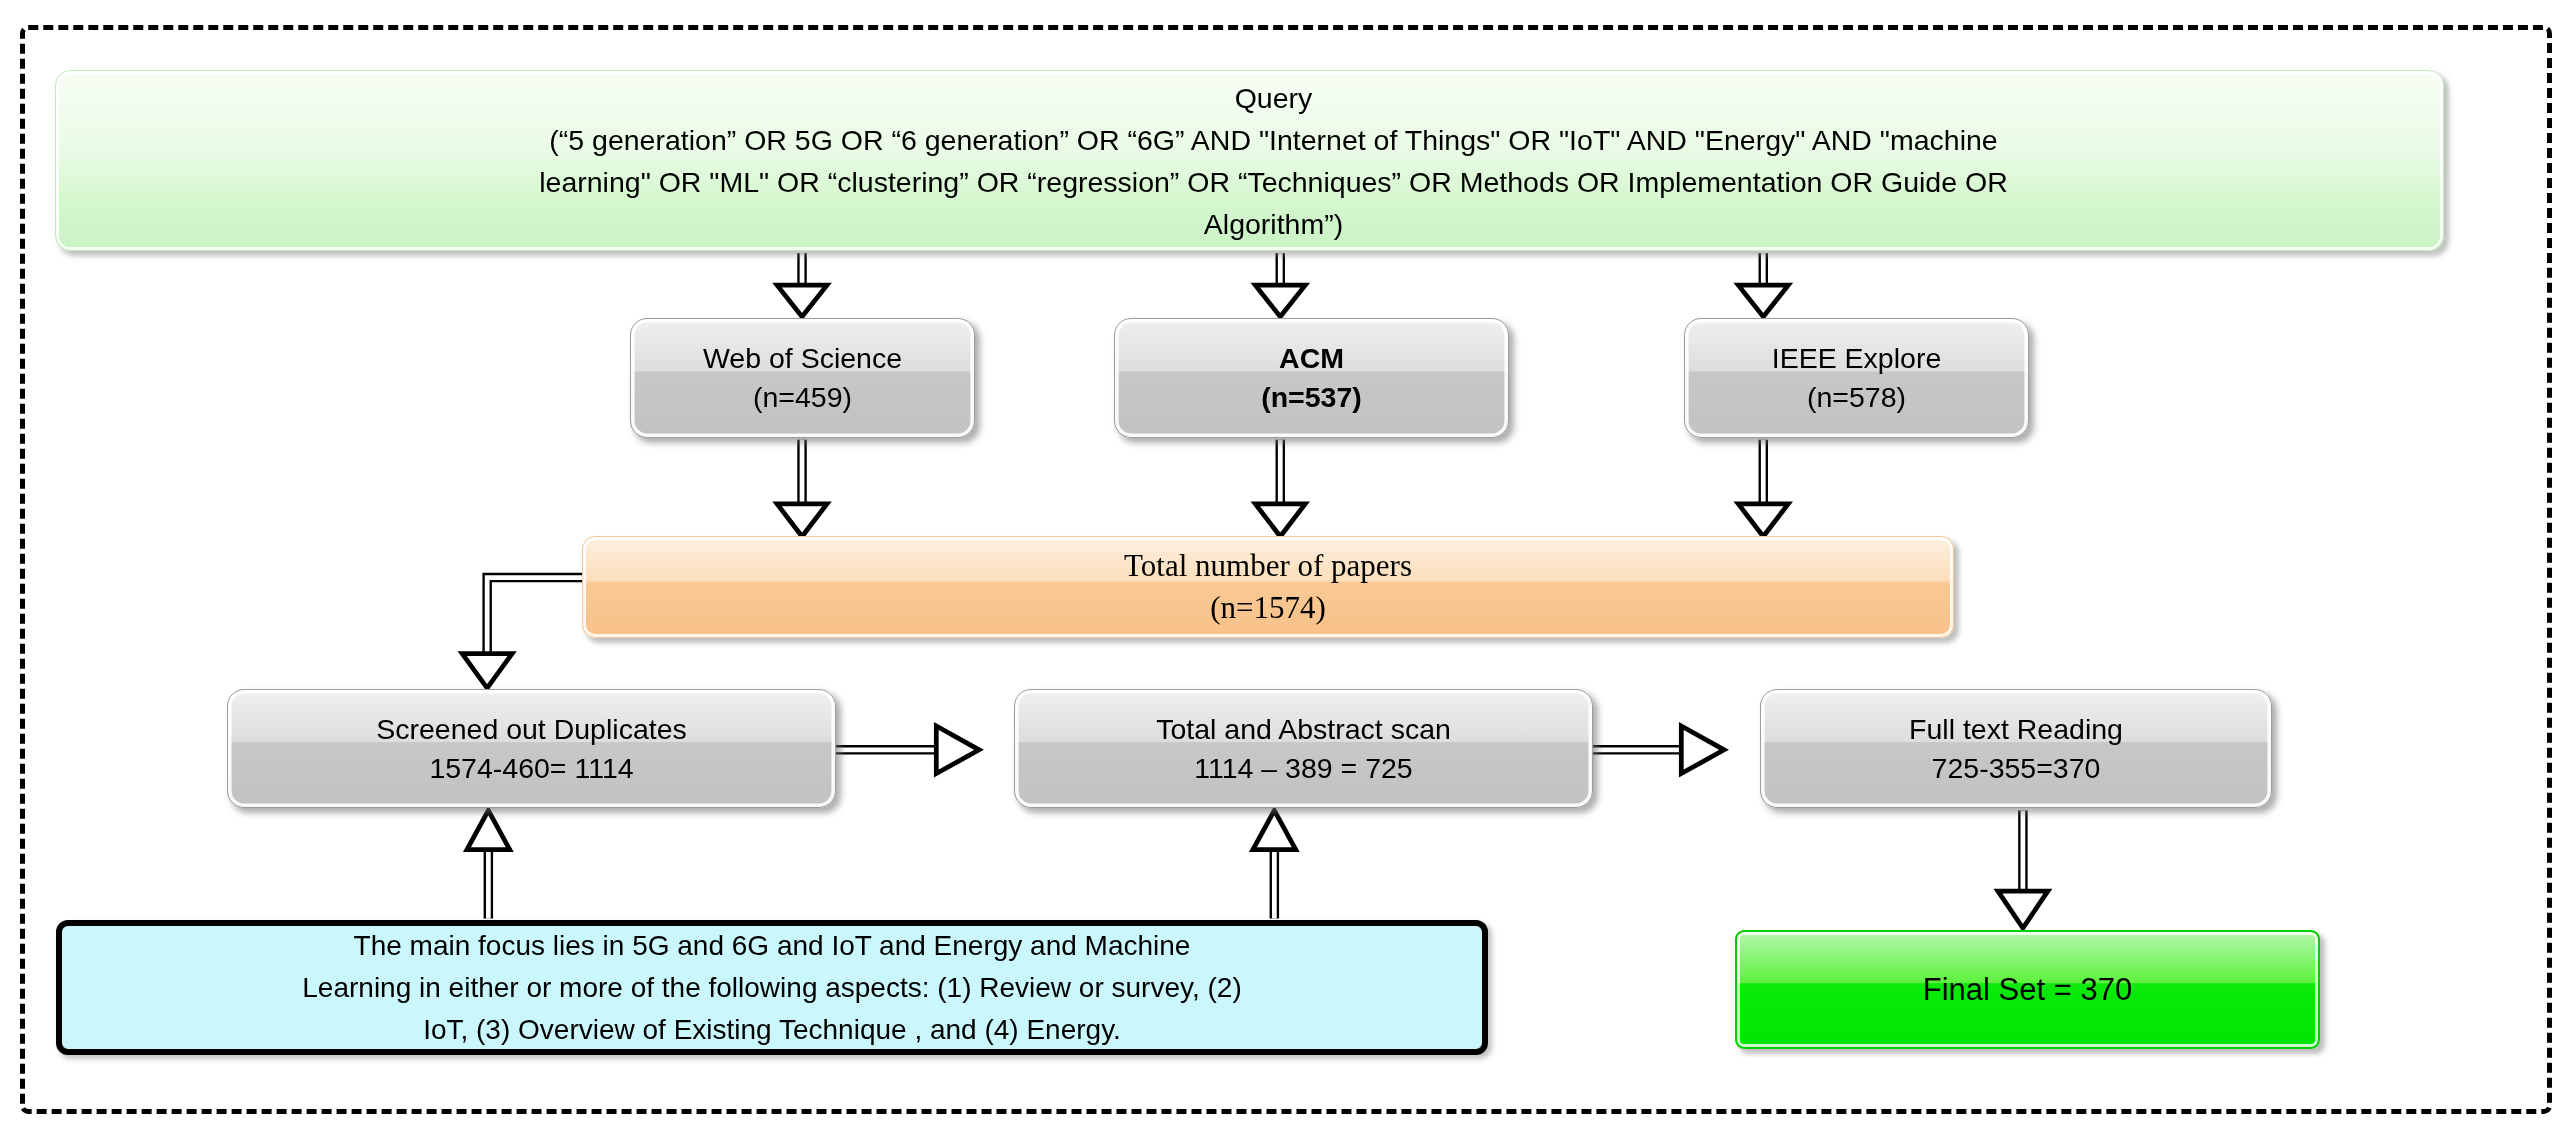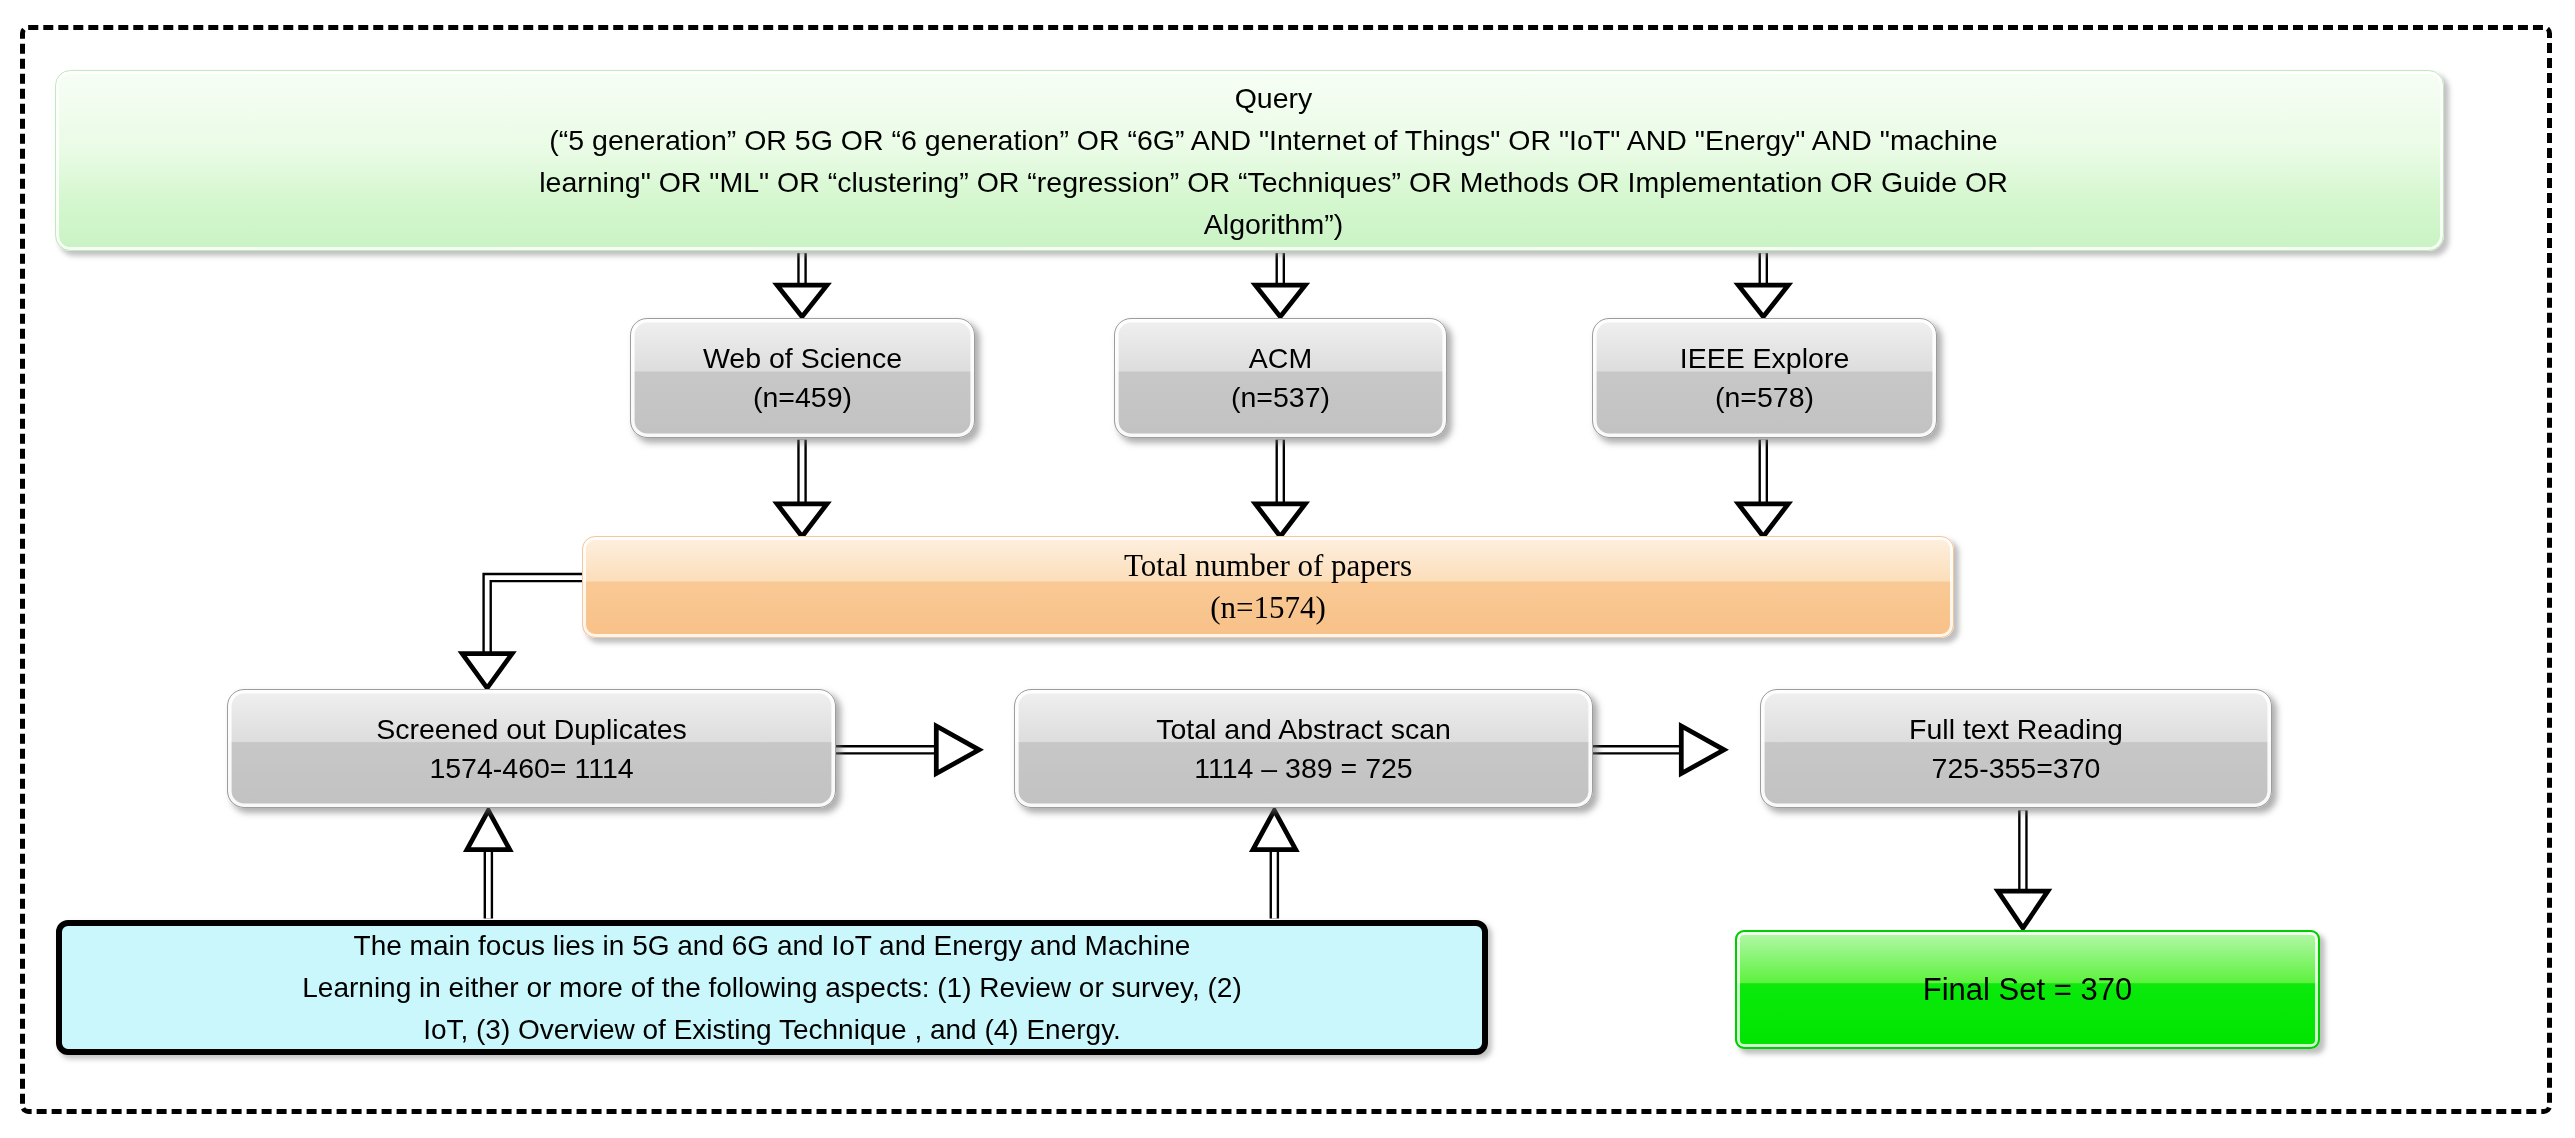--- a/index.html
+++ b/index.html
@@ -30,22 +30,22 @@
     font-size:28.5px;line-height:42px;padding-left:48px;
   }
   .gray-box{
     background:linear-gradient(180deg,#f0f0f0 0%,#dddddd 44%,#c7c7c7 45%,#c2c2c2 100%);
     border:1.8px solid #9d9d9d;border-radius:17px;
     box-shadow:inset 0 0 0 3.6px rgba(255,255,255,.9), 4.8px 4.8px 6px rgba(110,110,110,.55);
     font-size:28.5px;line-height:39px;
   }
   .db-box{top:318px;height:120px;}
   #box-wos{left:630px;width:345px;}
-  #box-acm{left:1114px;width:333px;}
-  #box-ieee{left:1592px;width:345px;}
+  #box-acm{left:1114px;width:395px;font-weight:bold;}
+  #box-ieee{left:1684px;width:345px;}
   .total-box{
     left:582px;top:536px;width:1372px;height:102px;
     background:linear-gradient(180deg,#fdf0e0 0%,#fcdeba 44%,#f9c995 45%,#f8c folie88 100%);
     background:linear-gradient(180deg,#fdf0e0 0%,#fcdeba 44%,#f9c995 45%,#f8c188 100%);
     border:1.8px solid #f6c79a;border-radius:13px;
     box-shadow:inset 0 0 0 3px rgba(255,255,255,.85), 4.2px 4.2px 5.3px rgba(130,130,130,.5);
     font-family:"Liberation Serif", serif;
     font-size:31px;line-height:42px;
   }
   .mid-box{top:689px;height:119px;margin-left:34px;}

